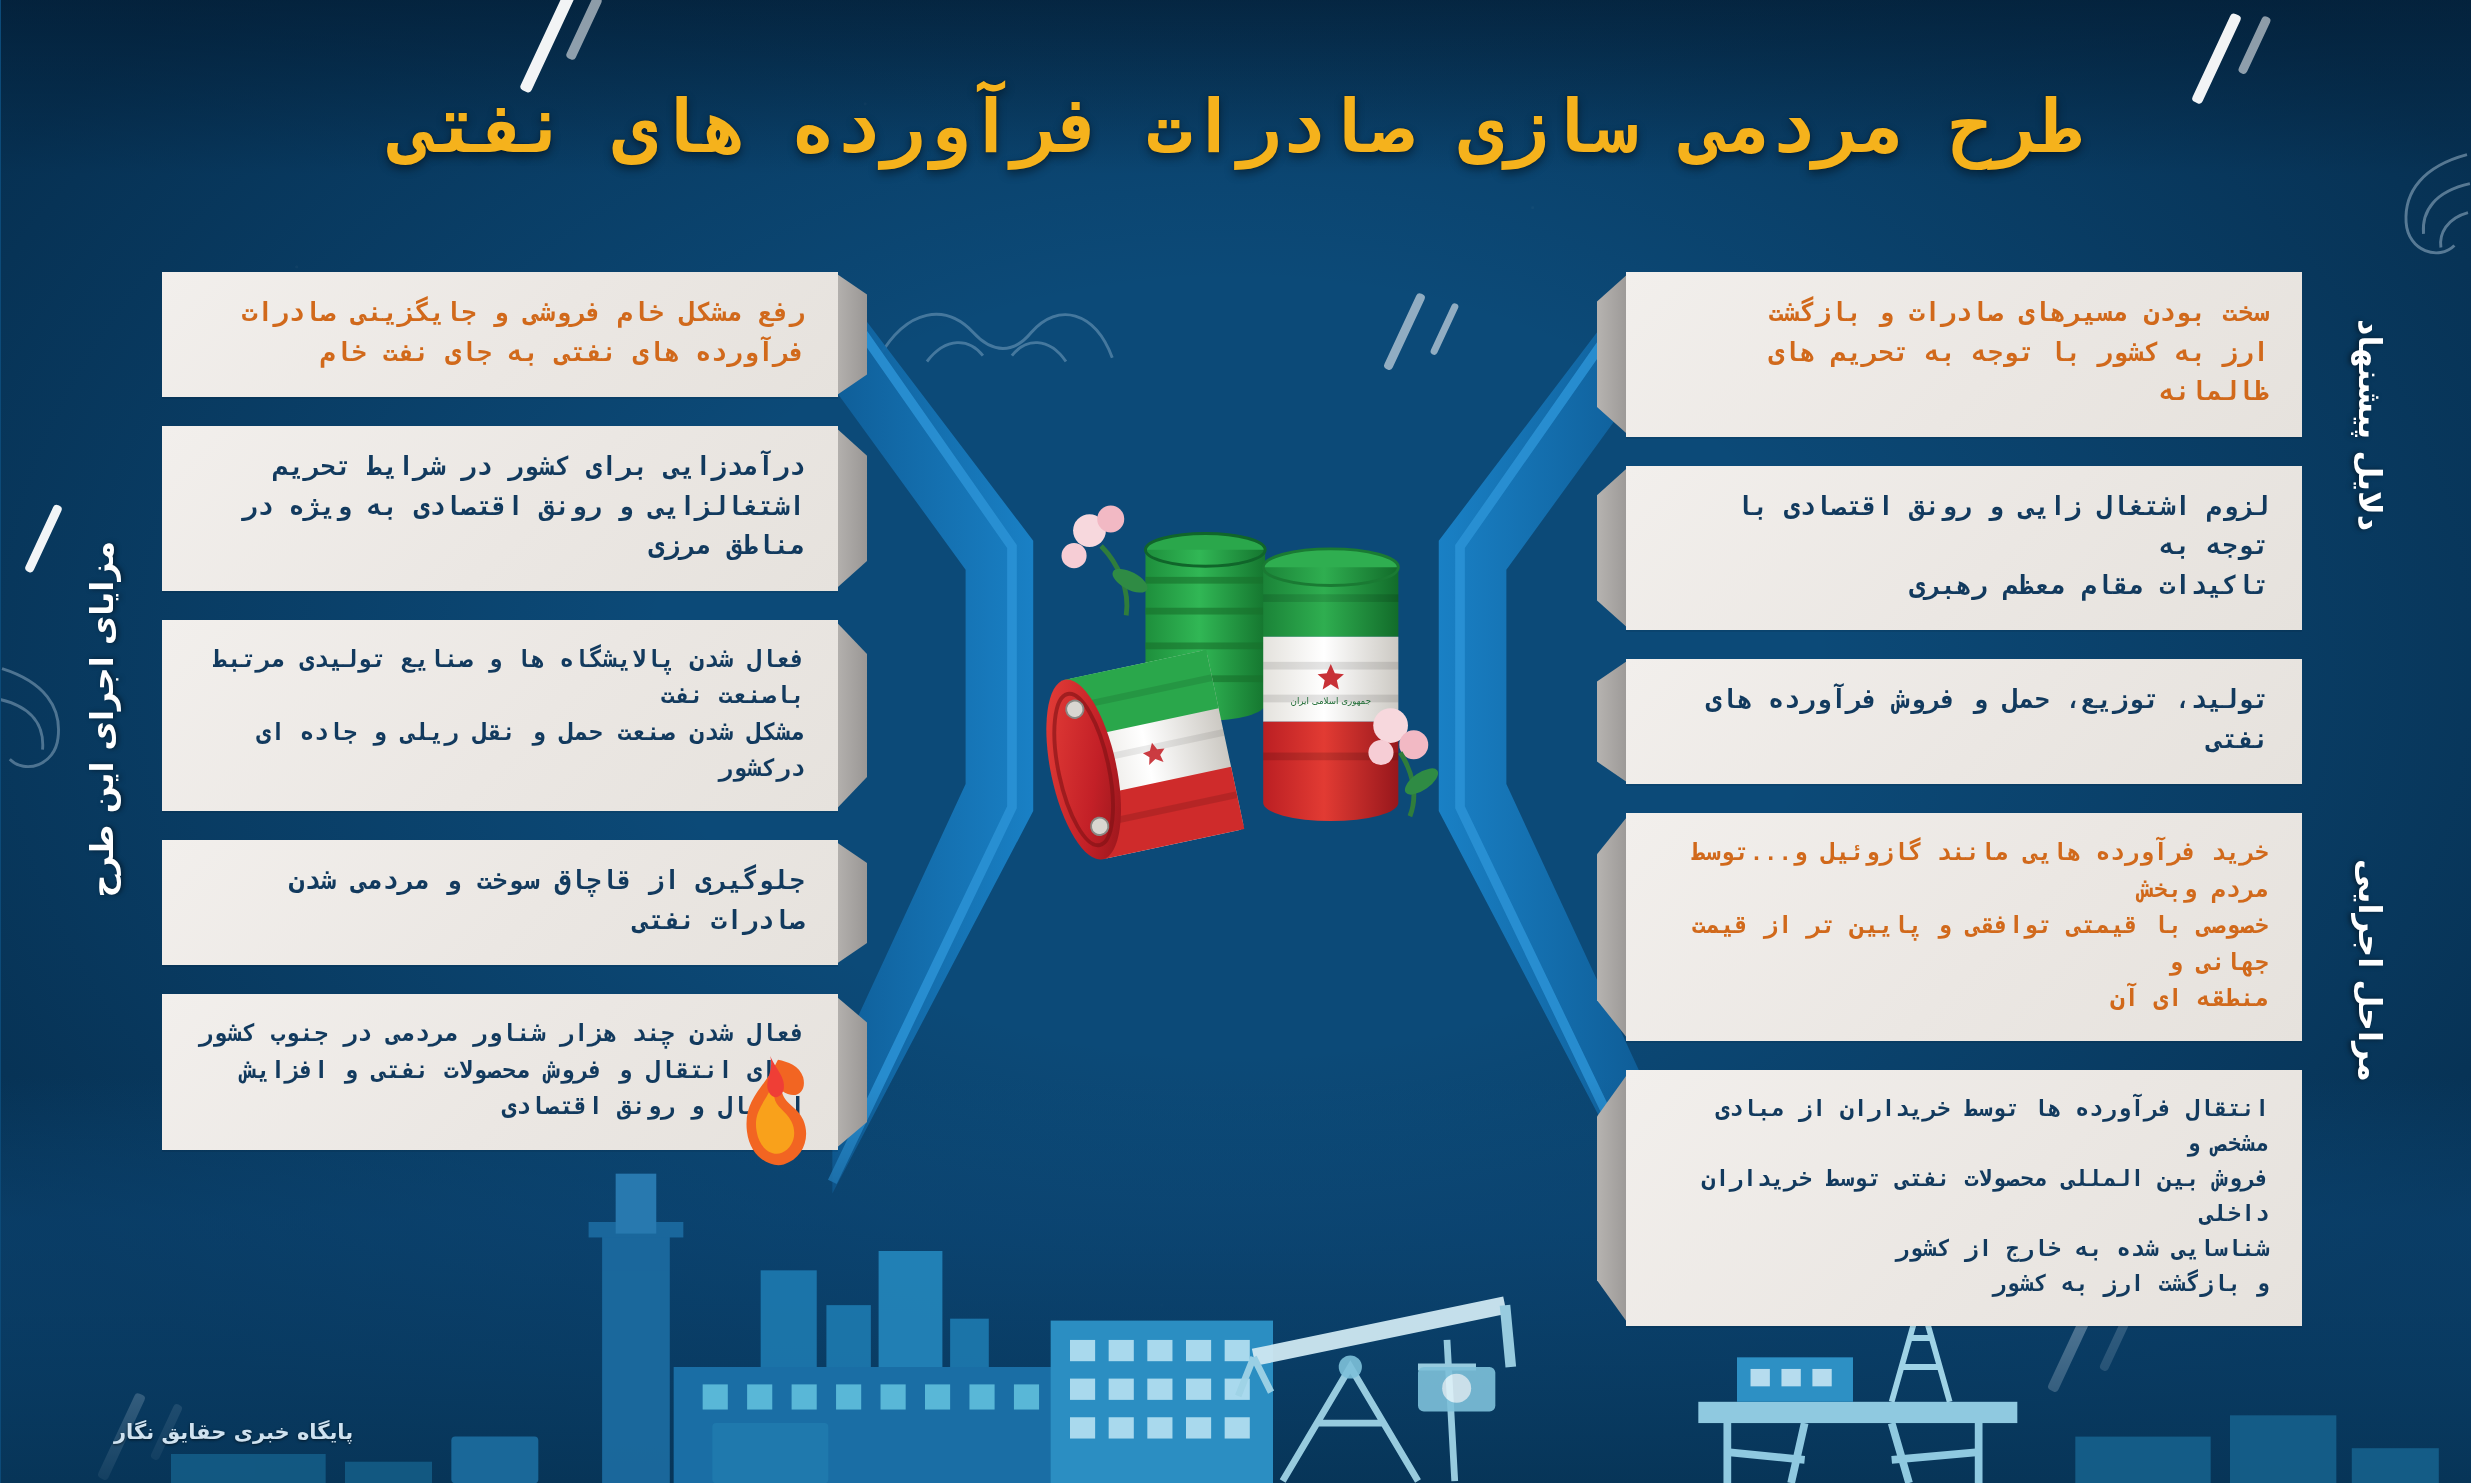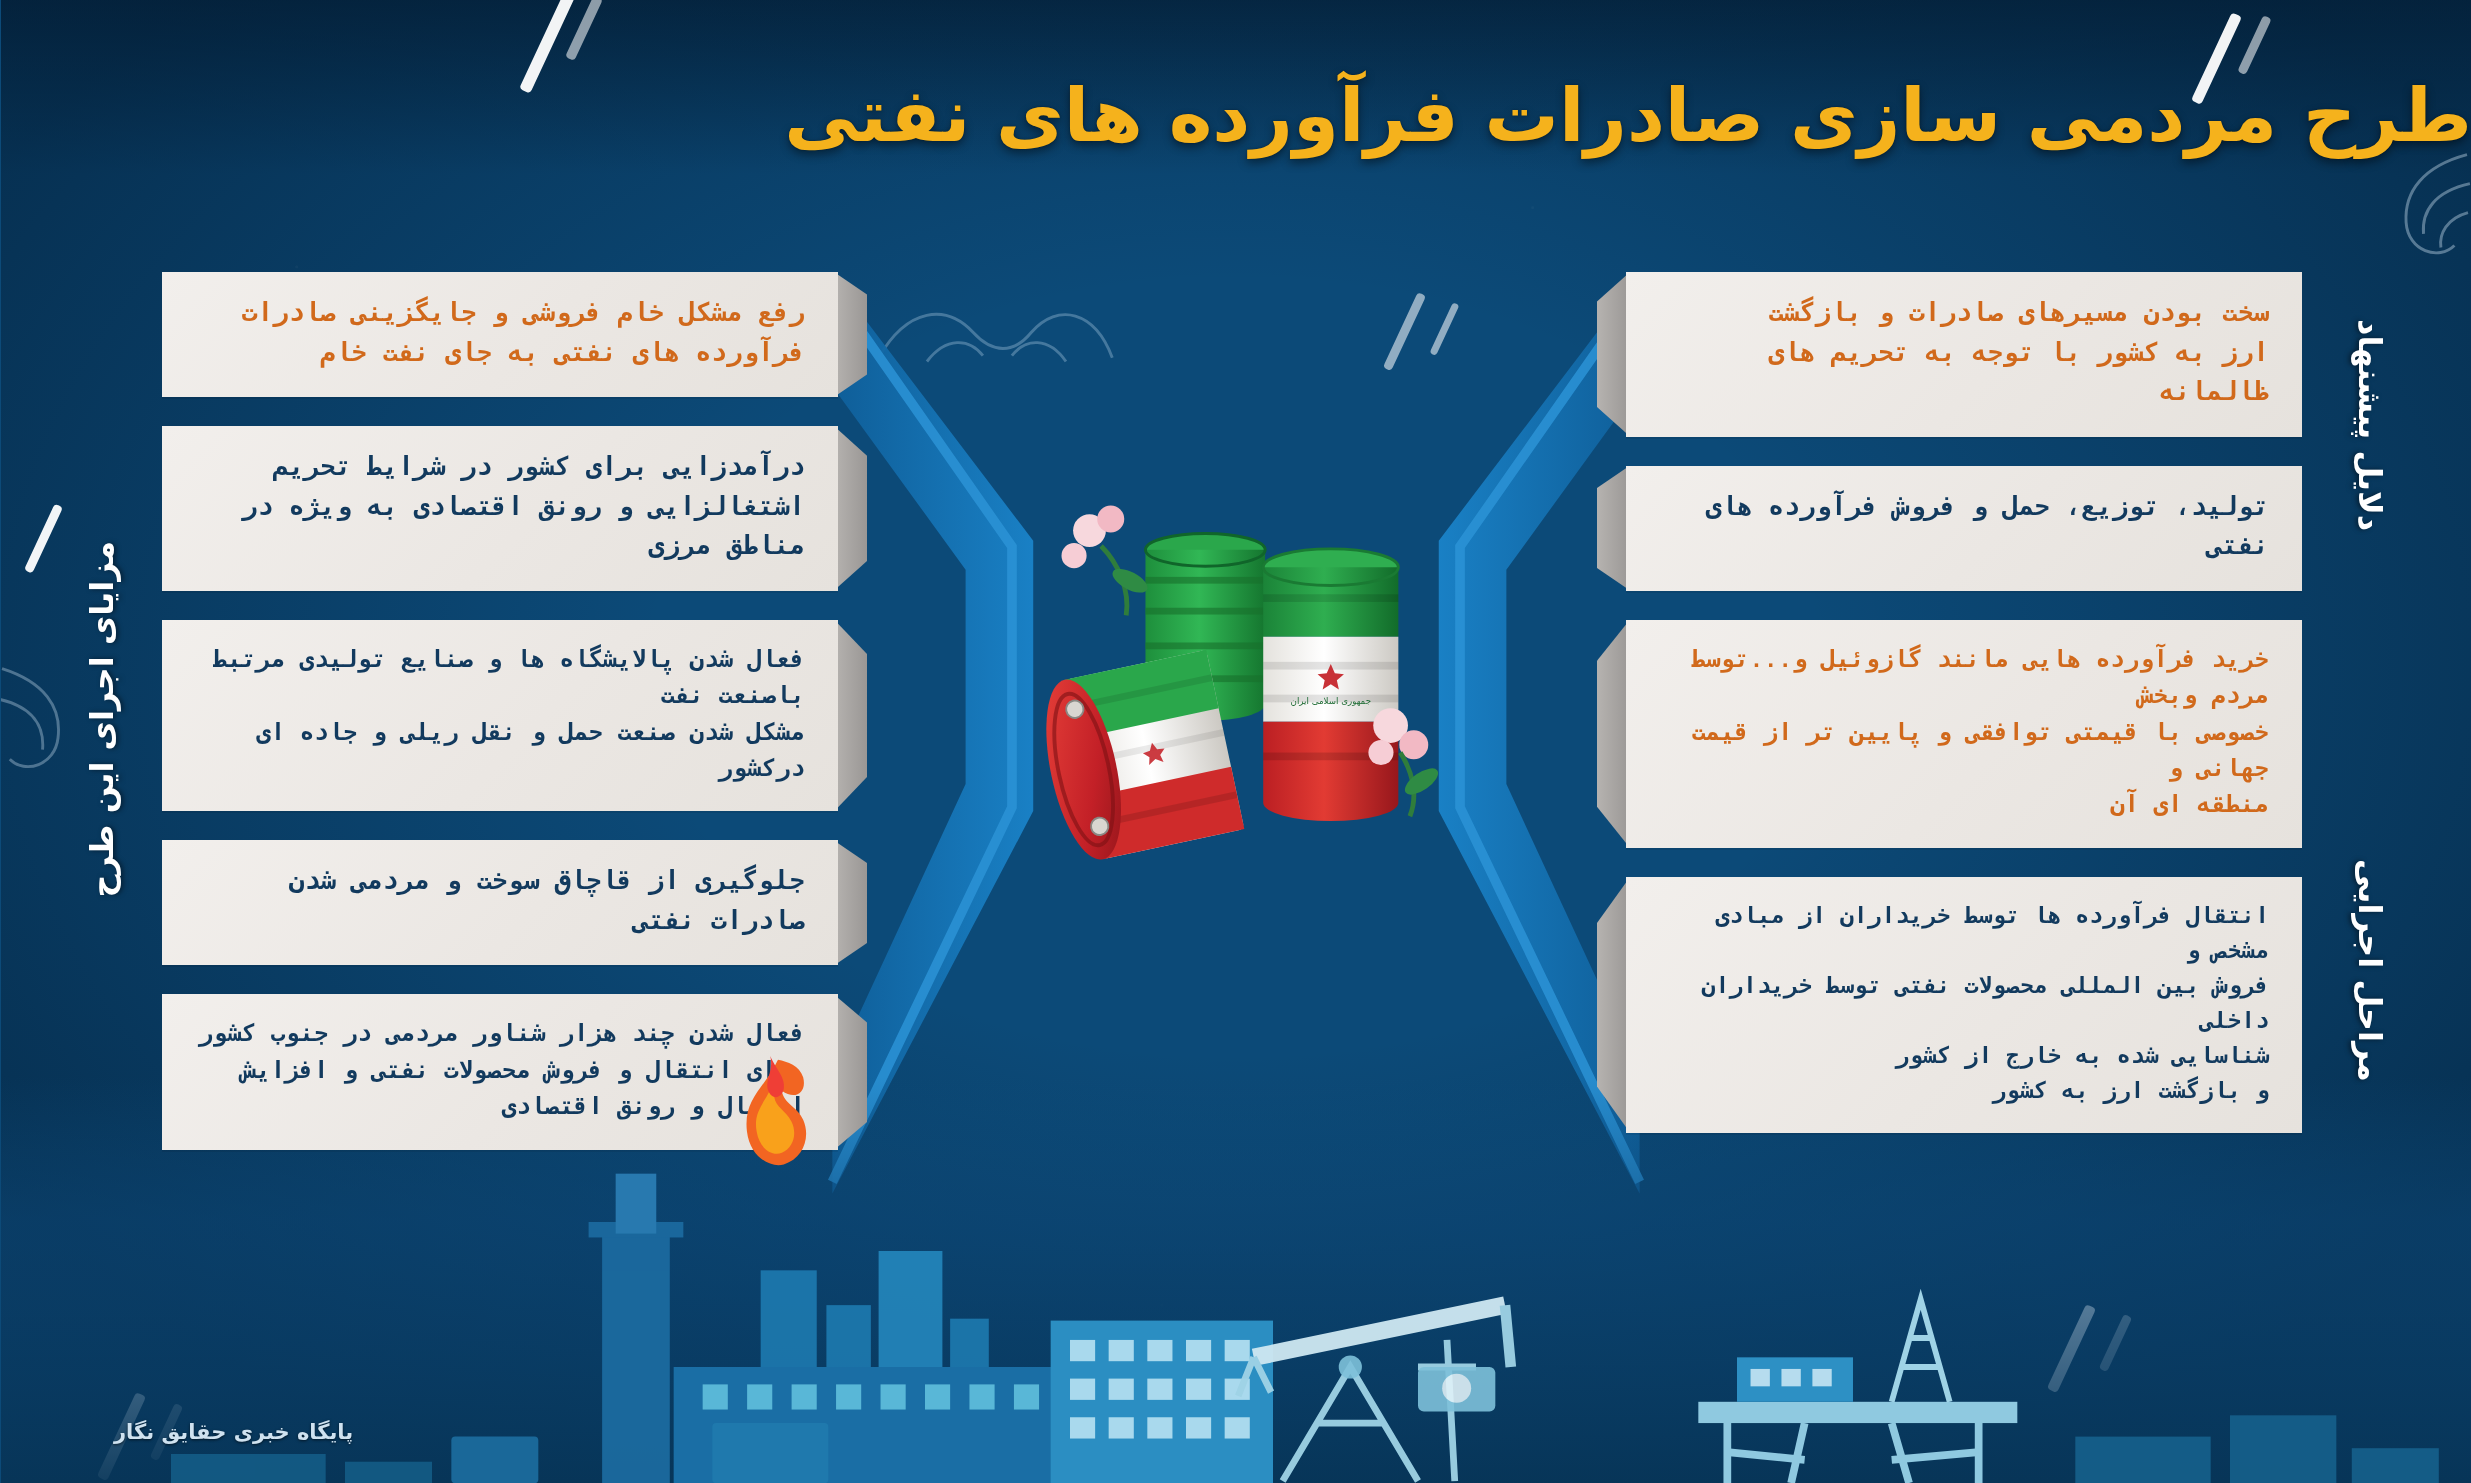--- a/index.html
+++ b/index.html
@@ -42,23 +42,24 @@
 
   
   .slash { position:absolute; background:#ffffff; border-radius:3.9px; opacity:.95; }
   .slash.dim { opacity:.55; }
 
   
   .arabesque { position:absolute; opacity:.5; }
 
   
   .title-wrap {
-    position:absolute; top:68px; left:0; right:0;
-    text-align:right;
+    position:absolute; top:85px; left:0; right:0;
+    text-align:center;
     z-index:30;
+    font-family:Liberation Mono, monospace;
   }
   .title {
     display:inline-block;
     color:#f5b21c;
     font-size:74px;
     font-weight:bold;
     line-height:1.28;
     letter-spacing:0px;
     max-width:1834px;
     text-shadow:0 3.9px 9.7px rgba(0,0,0,.45), 0 0 1.9px rgba(0,0,0,.4);
@@ -315,20 +316,24 @@
     <span class="ln">فعال شدن چند هزار شناور مردمی در جنوب کشور</span>
     <span class="ln">برای انتقال و فروش محصولات نفتی و افزایش</span>
     <span class="ln">اشتغال و رونق اقتصادی</span>
   </div>
 </div>
 
 <div class="col col-right">
   <div class="card accent" style="min-height:124px">
     <span class="ln">سخت بودن مسیرهای صادرات و بازگشت</span>
     <span class="ln">ارز به کشور با توجه به تحریم های ظالمانه</span>
+  </div>
+  <div class="card deep" style="min-height:124px">
+    <span class="ln">لزوم اشتغال زایی و رونق اقتصادی با توجه به</span>
+    <span class="ln">تاکیدات مقام معظم رهبری</span>
   </div>
   <div class="card deep" style="min-height:124px">
     <span class="ln">تولید، توزیع، حمل و فروش فرآورده های نفتی</span>
   </div>
   <div class="card accent" style="min-height:145px;font-size:24px">
     <span class="ln">خرید فرآورده هایی مانند گازوئیل و...توسط مردم وبخش</span>
     <span class="ln">خصوصی با قیمتی توافقی و پایین تر از قیمت جهانی و</span>
     <span class="ln">منطقه ای آن</span>
   </div>
   <div class="card deep" style="min-height:174px;font-size:23px">

